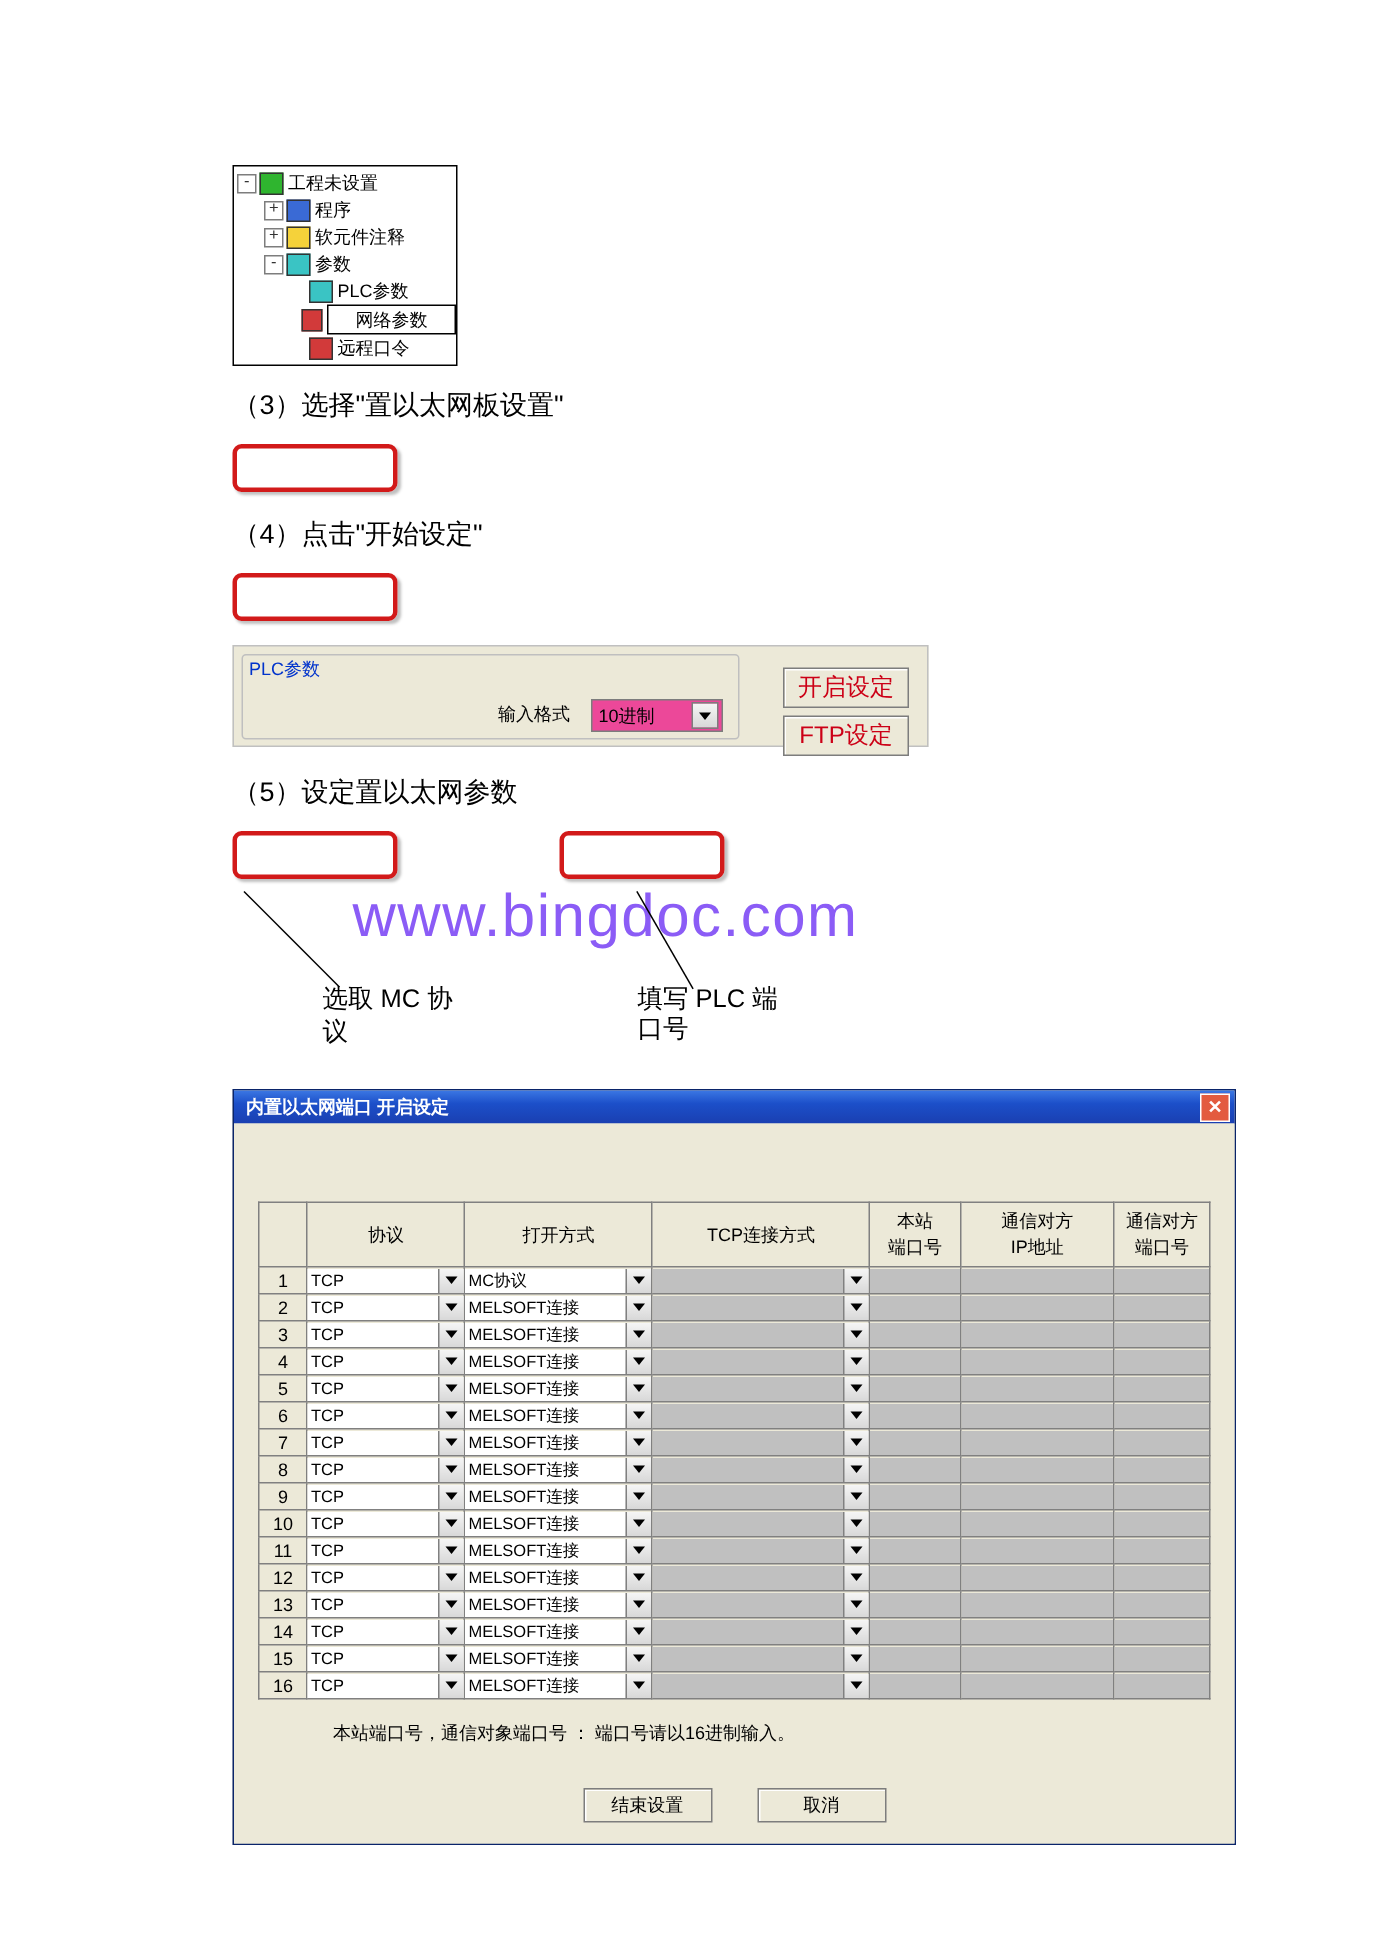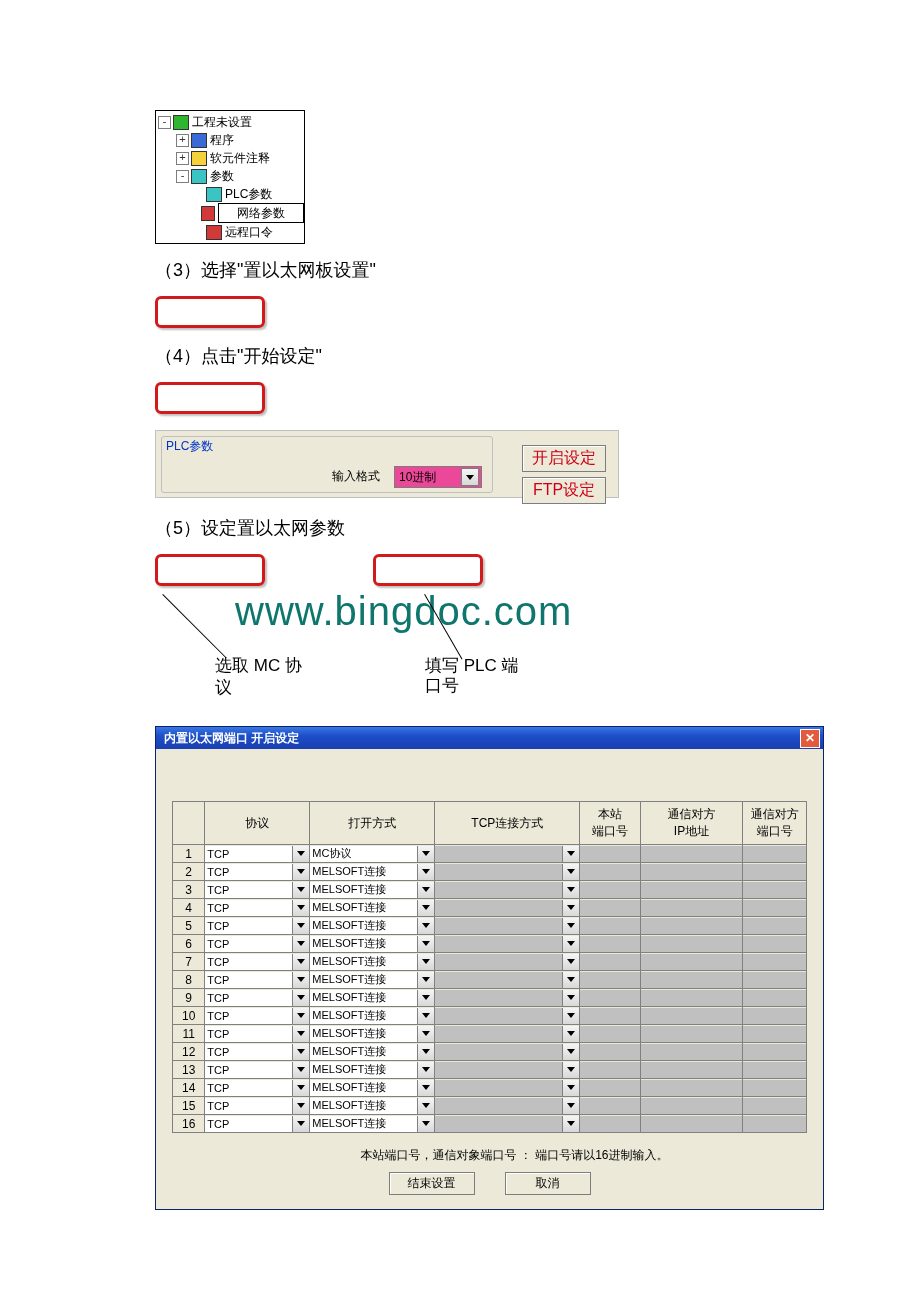--- a/index.html
+++ b/index.html
@@ -122,21 +122,21 @@
 }
 .red-box.a { position:absolute; left:0; top:0; }
 .red-box.b { position:absolute; left:218px; top:0; }
 
 .diag {
   position:absolute; width:95px; height:1px; background:#000;
   transform-origin: left top;
 }
 .watermark {
   position:absolute; left:80px; top:35px;
-  font-size:40px; color:#0f766e; font-family:Arial,sans-serif;
+  font-size:40px; color:#8b5cf6; font-family:Arial,sans-serif;
   font-weight:400; letter-spacing:1px; pointer-events:none;
 }
 .lbl5 {
   position:absolute; font-size:17px; color:#000;
 }
 
 .dlg {
   width: 667px;
   border: 1px solid #0a246a;
   background:#ece9d8;
@@ -192,21 +192,21 @@
 }
 .cell.grey { background:#c0c0c0; }
 .cell .mini-dd {
   position:absolute; right:0; top:0;
   width:16px; height:16px;
   border-left:1px solid #808080;
   background:linear-gradient(#f5f5f5,#d8d8d8);
   display:flex; align-items:center; justify-content:center;
 }
 .footer-note {
-  text-align:center; margin:14px 0 8px 50px; font-size:12px;
+  text-align:left; margin:14px 0 28px 50px; font-size:12px;
 }
 .dlg-btns {
   display:flex; justify-content:center; gap:30px; margin-top:4px;
 }
 .dlg-btn {
   border:1px solid #7d7d7d; background:#ece9d8;
   padding:2px 0; width:84px; text-align:center; font-size:12px;
   box-shadow:1px 1px 0 #fff inset;
 }
 </style>

